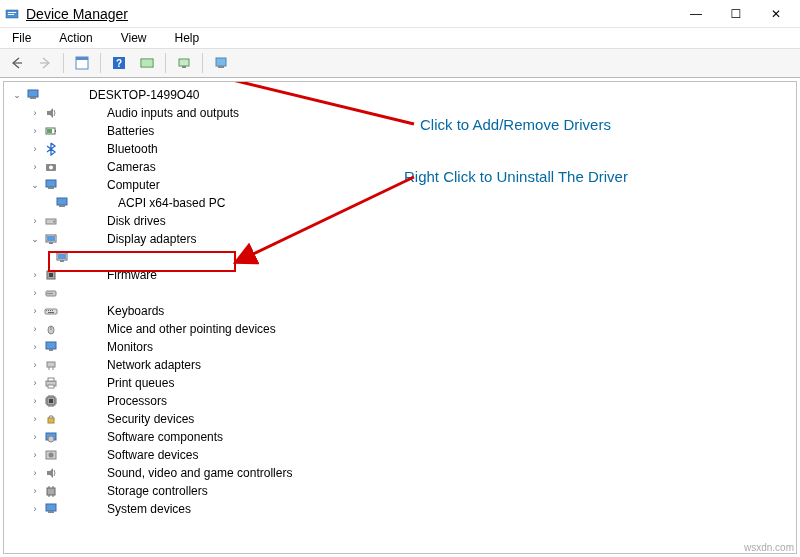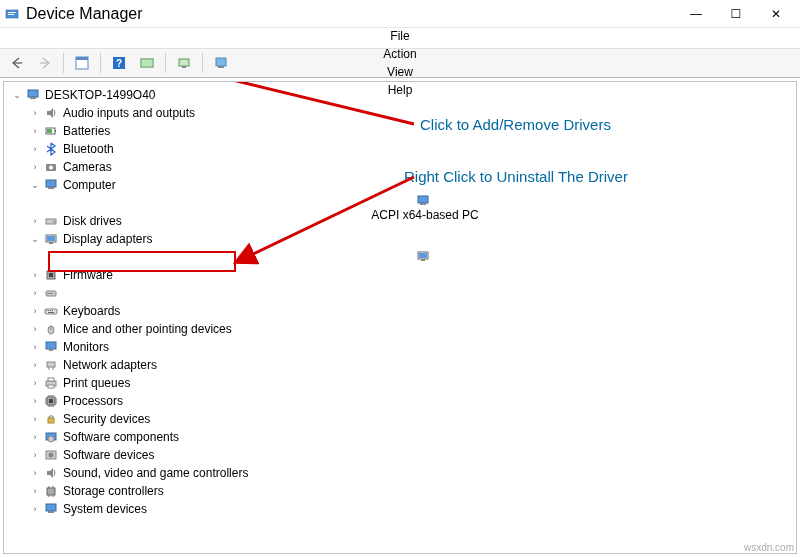--- a/index.html
+++ b/index.html
@@ -16,35 +16,34 @@
     height: 28px;
     display: flex;
     align-items: center;
     padding: 0 4px;
     border-bottom: 1px solid #e5e5e5;
   }
   .titlebar-icon {
     width: 16px; height: 16px; margin-right: 6px;
     display: inline-flex; align-items: center; justify-content: center;
   }
-  .title-text { font-size: 16px; }
+  .title-text { font-size: 14px; text-decoration: underline; }
   .win-controls { margin-left: auto; display: flex; }
   .win-btn {
     width: 40px; height: 26px;
     display: flex; align-items: center; justify-content: center;
     font-size: 12px;
     cursor: default;
   }
   .menubar {
     height: 20px;
     padding: 0 4px;
     display: flex;
     align-items: center;
-    gap: 2px;
-    flex-direction: column;
+    gap: 12px;
   }
   .menu-item {
     padding: 1px 8px;
     font-size: 12px;
     cursor: default;
   }
   .toolbar {
     height: 30px;
     border-top: 1px solid #e0e0e0;
     border-bottom: 1px solid #b8b8b8;
@@ -81,24 +80,24 @@
     display: inline-flex; align-items: center; justify-content: center;
     font-size: 9px;
     color: #666;
     margin-right: 1px;
   }
   .node-icon {
     width: 16px; height: 16px; margin-right: 4px;
     display: inline-flex; align-items: center; justify-content: center;
     font-size: 12px;
   }
-  .node-label { font-size: 12px; }
+  .node-label { font-size: 12px; margin-left: 44px; }
   .lvl0 { padding-left: 2px; }
   .lvl1 { padding-left: 20px; }
-  .lvl2 { padding-left: 46px; flex-direction: column; }
+  .lvl2 { padding-left: 46px; }
   .highlighted-box {
     position: absolute;
     border: 2px solid #d40000;
     pointer-events: none;
   }
   .arrow { position: absolute; overflow: visible; pointer-events: none; }
   .annotation {
     position: absolute;
     color: #0369a1;
     font-size: 15px;

